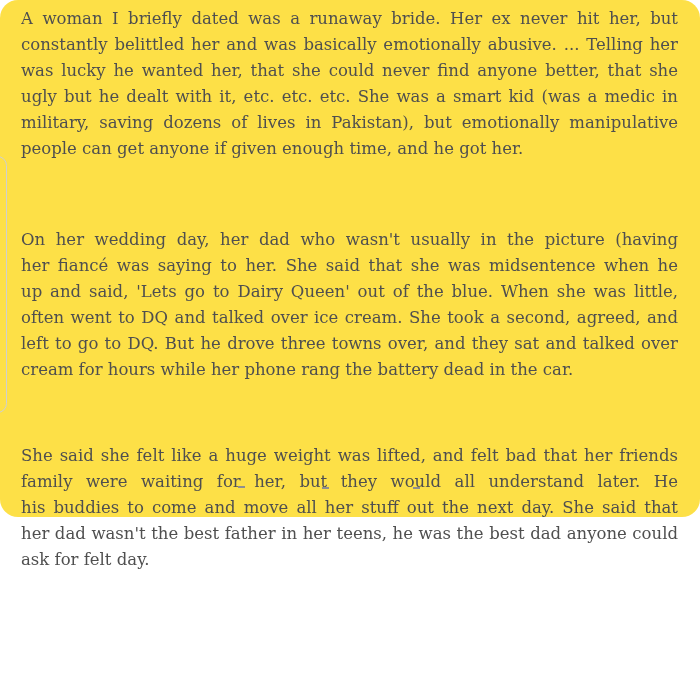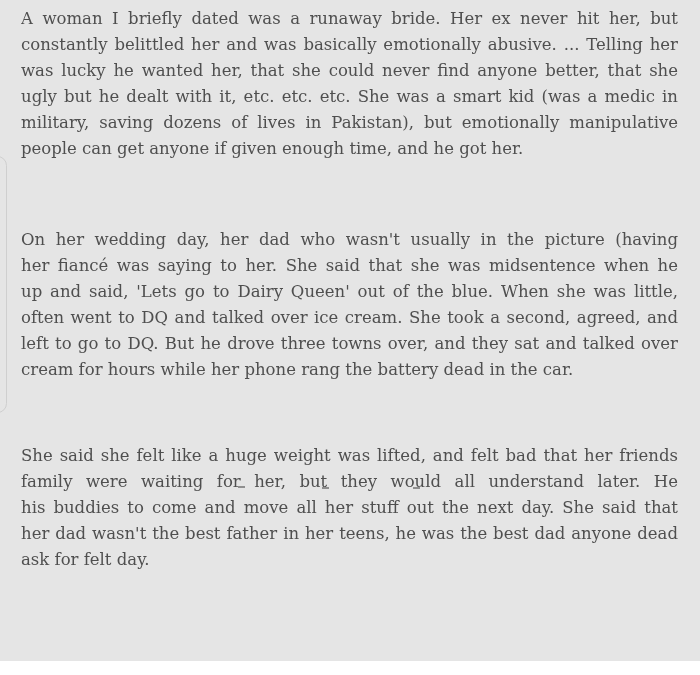--- a/index.html
+++ b/index.html
@@ -8,24 +8,25 @@
   }
   body {
     width: 700px;
     height: 675px;
     background: #ffffff;
     overflow: hidden;
   }
   .page {
     position: relative;
     width: 700px;
-    height: 661px;
-    background: #e5e5e5;
+    height: 517px;
+    background: #fde047;
     font-family: "DejaVu Serif", "Liberation Serif", serif;
     color: #4f4f4f;
+    border-radius: 18px;
   }
   .text-col {
     position: absolute;
     left: 21px;
     width: 657px;
     top: 6px;
   }
   .para {
     margin: 0;
     padding: 0;
@@ -92,21 +93,21 @@
       <div class="line">up and said, 'Lets go to Dairy Queen' out of the blue. When she was little, they</div>
       <div class="line">often went to DQ and talked over ice cream. She took a second, agreed, and they</div>
       <div class="line">left to go to DQ. But he drove three towns over, and they sat and talked over ice</div>
       <div class="line last">cream for hours while her phone rang the battery dead in the car.</div>
     </div>
 
     <div class="para para-3">
       <div class="line">She said she felt like a huge weight was lifted, and felt bad that her friends and</div>
       <div class="line">family were waiting for her, but they would all understand later. He eventually</div>
       <div class="line">his buddies to come and move all her stuff out the next day. She said that while</div>
-      <div class="line">her dad wasn't the best father in her teens, he was the best dad anyone dead</div>
+      <div class="line">her dad wasn't the best father in her teens, he was the best dad anyone could</div>
       <div class="line last">ask for felt day.</div>
     </div>
 
   </div>
 
   <div class="frag frag-1"></div>
   <div class="frag frag-2"></div>
   <div class="frag frag-3"></div>
 
 </div>

